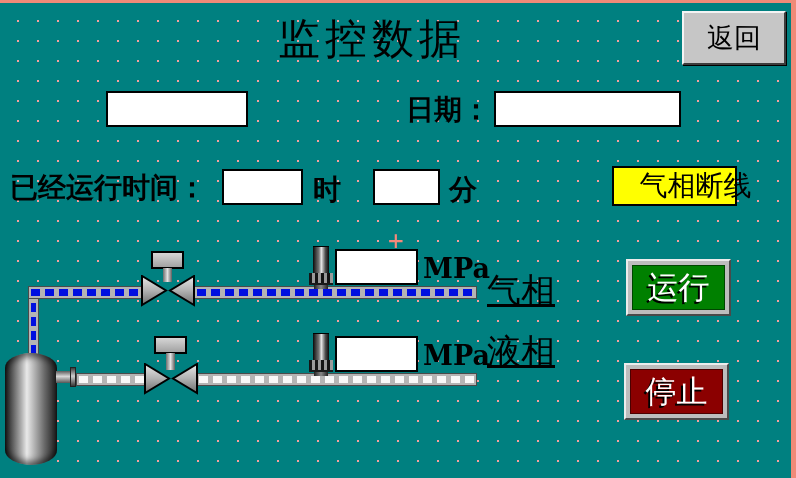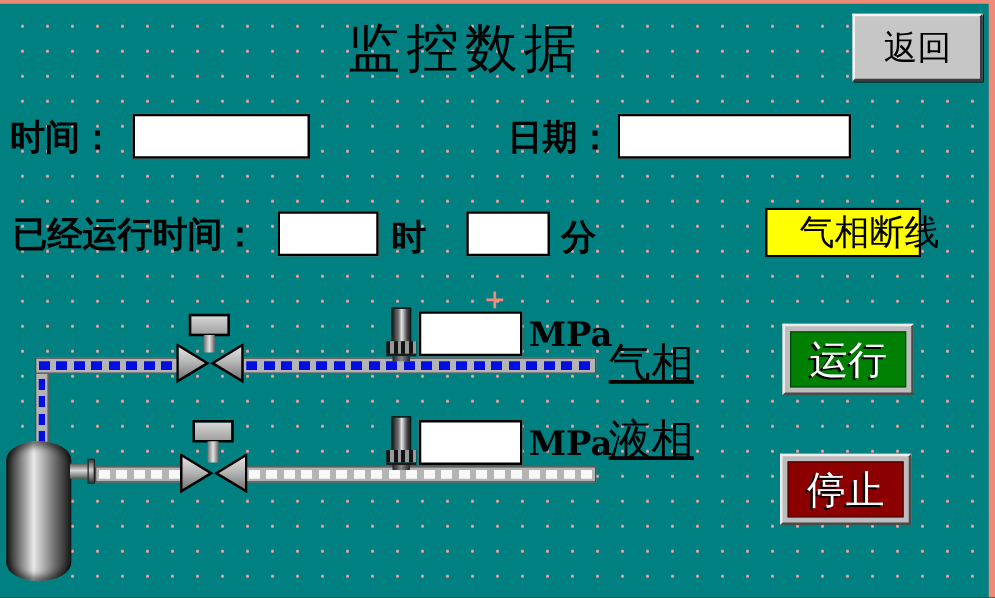--- a/index.html
+++ b/index.html
@@ -104,21 +104,20 @@
           <stop offset="1" stop-color="#6e6e6e"></stop>
     </linearGradient>
   </defs>
     </svg>
 
   
   <div class="abs page-title">监控数据</div>
   <div class="abs btn-back">返回</div>
 
   
-  <div class="abs lbl" style="left:8px; top:88px;">时间：</div>
   <div class="abs field" style="left:106px; top:88px; width:142px; height:36px;"></div>
   <div class="abs lbl" style="left:406px; top:88px;">日期：</div>
   <div class="abs field" style="left:494px; top:88px; width:187px; height:36px;"></div>
 
   
   <div class="abs lbl" style="left:10px; top:166px;">已经运行时间：</div>
   <div class="abs field" style="left:222px; top:166px; width:81px; height:36px;"></div>
   <div class="abs lbl" style="left:313px; top:168px;">时</div>
   <div class="abs field" style="left:373px; top:166px; width:67px; height:36px;"></div>
   <div class="abs lbl" style="left:449px; top:168px;">分</div>

